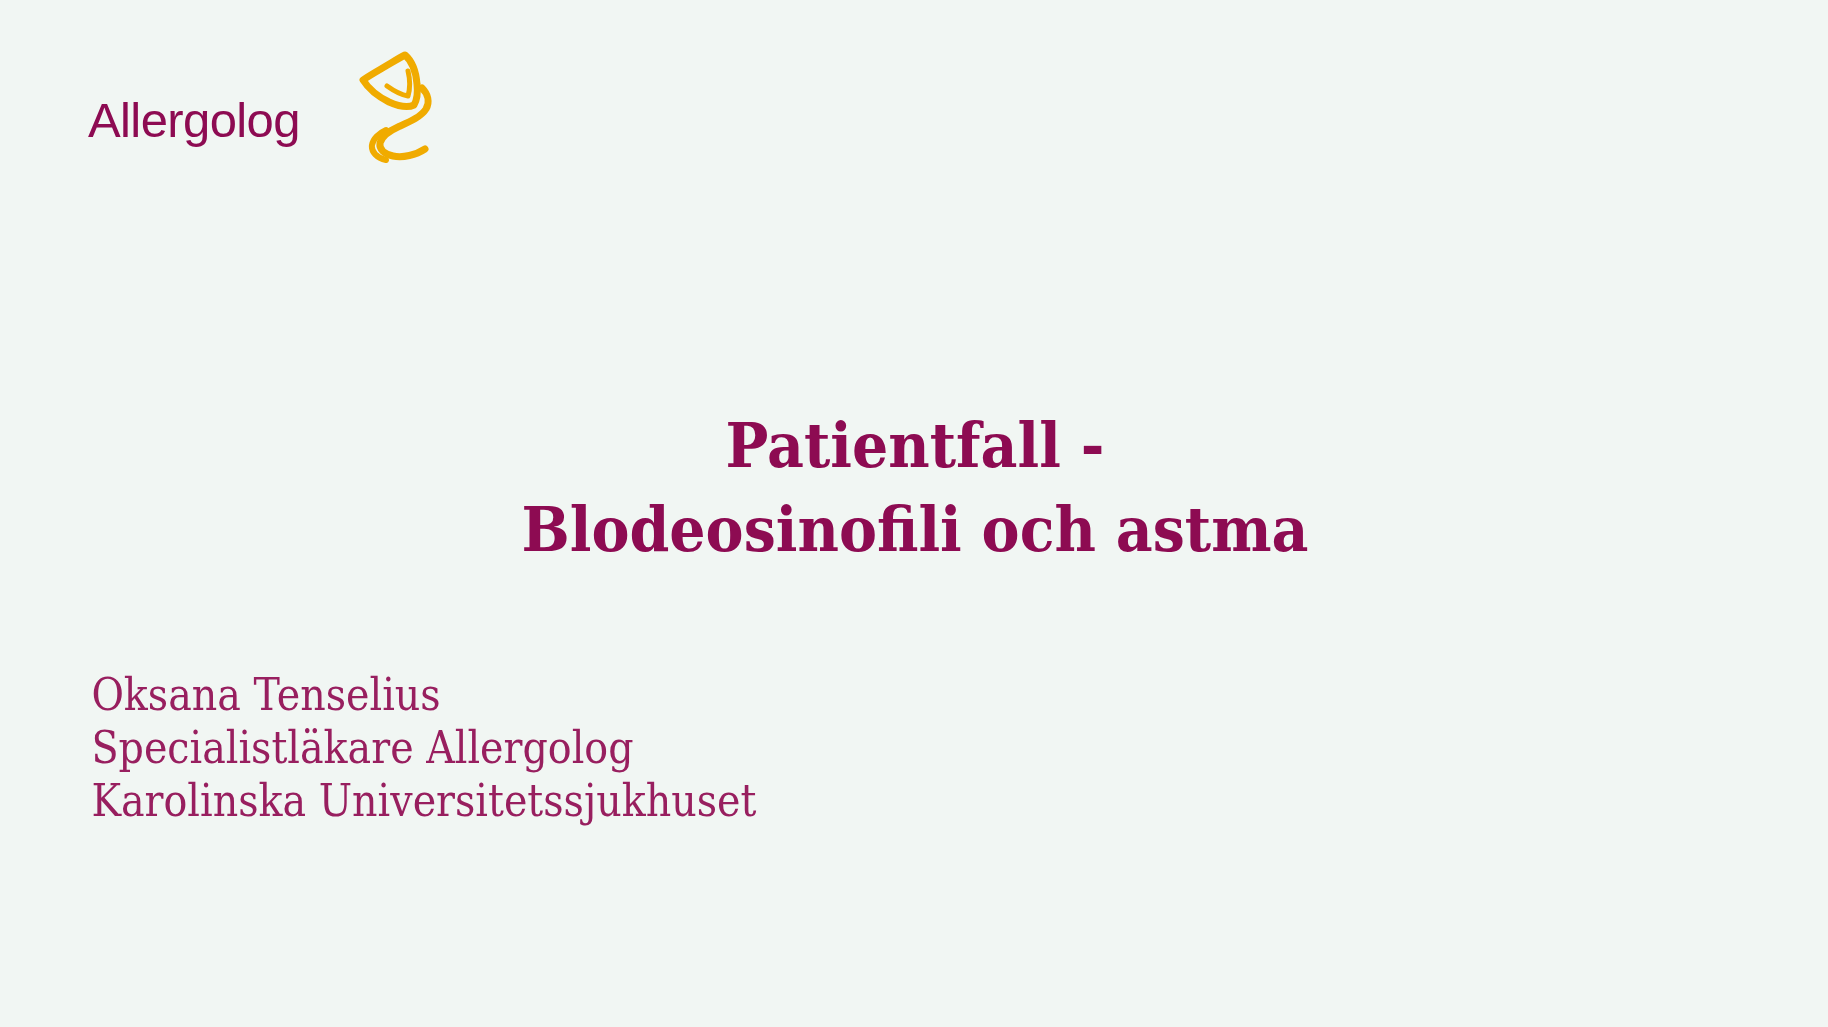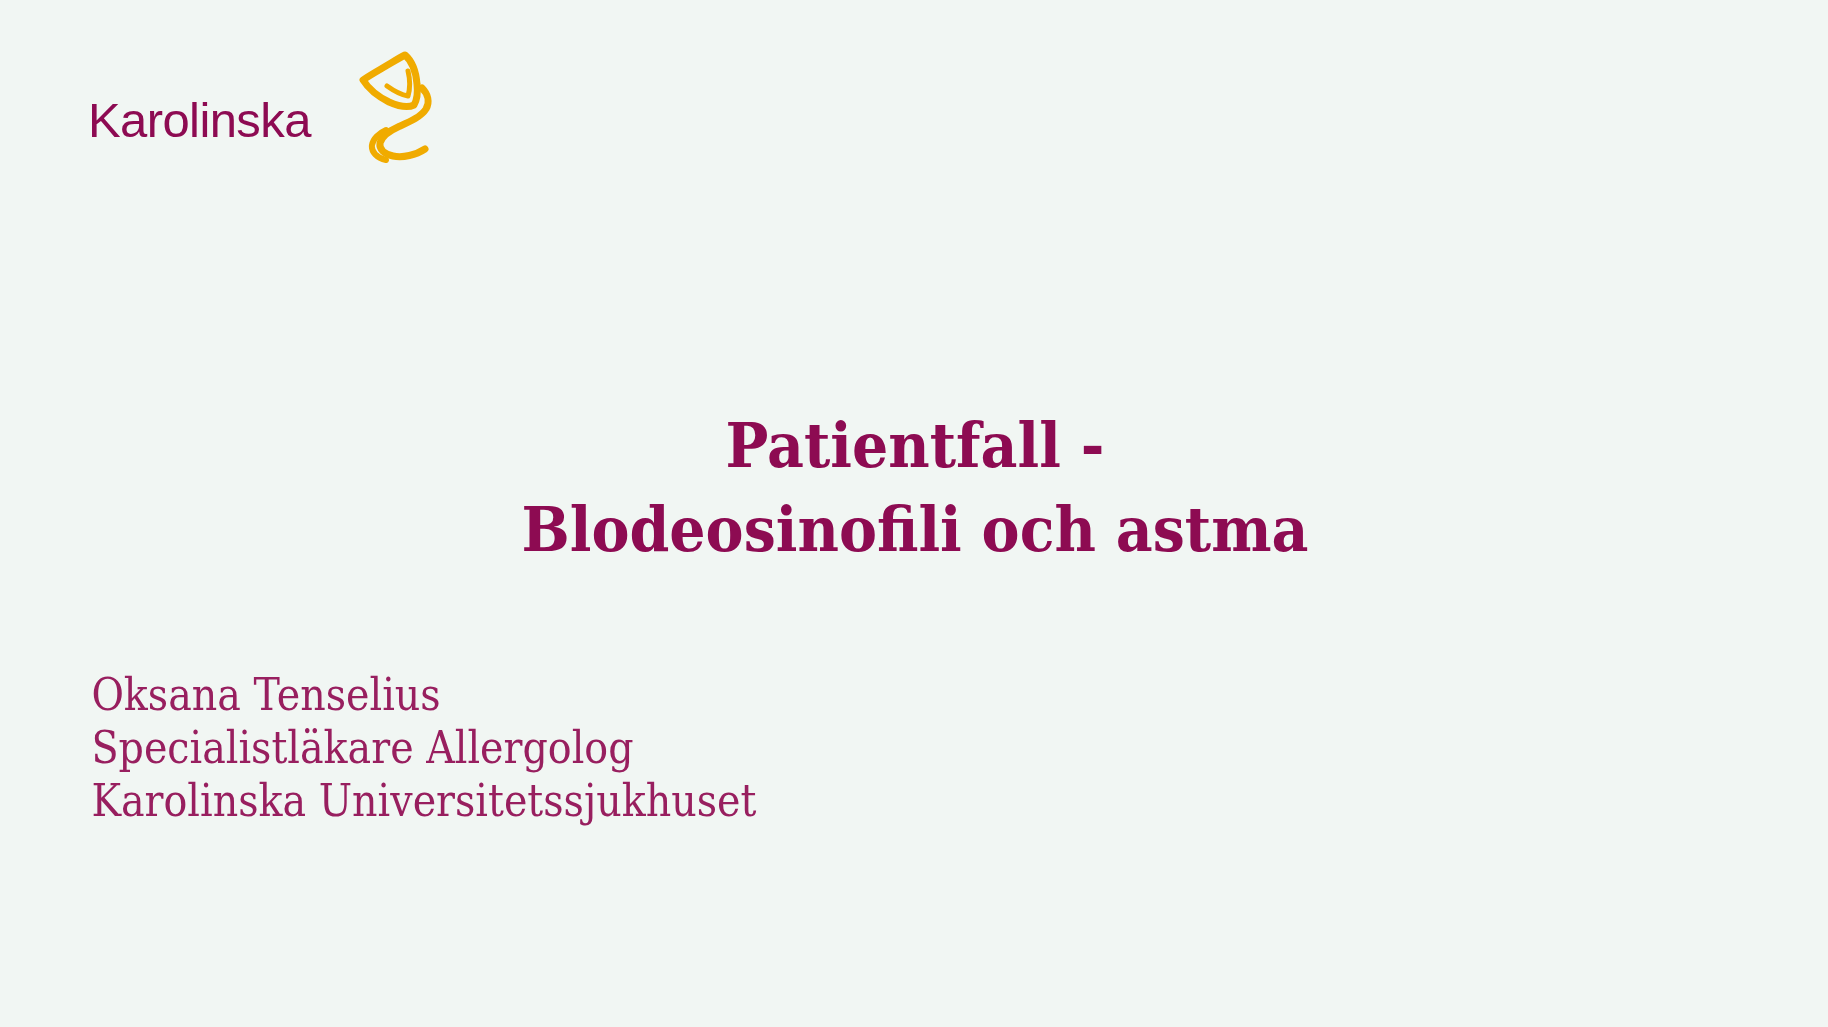--- a/index.html
+++ b/index.html
@@ -89,21 +89,21 @@
     white-space: nowrap;
     transform: scaleX(0.90);
   }
 </style>
 </head>
 <body>
 
 <div class="slide">
 
   <div class="logo">
-    <div class="logo-wordmark">Karolinska</div>
+    <div class="logo-wordmark">Allergolog</div>
 
     <div class="logo-mark">
       <svg viewBox="0 0 82 115" width="82" height="115" aria-hidden="true">
         <g fill="none" stroke="#f0ab00" stroke-linecap="round" stroke-linejoin="round">
 
           <path d="M49 7 C 56 13, 60 24, 61 36 C 62 45, 61 52, 58 57
                    C 52 60, 42 58, 33 54 C 21 48, 12 40, 7 32
                    C 14 27, 25 21, 35 15 C 40 12, 45 9, 49 7 Z" stroke-width="7"></path>
 
           <path d="M52 23 C 54 31, 54 41, 52 48 C 46 47, 38 43, 31 38" stroke-width="5"></path>

